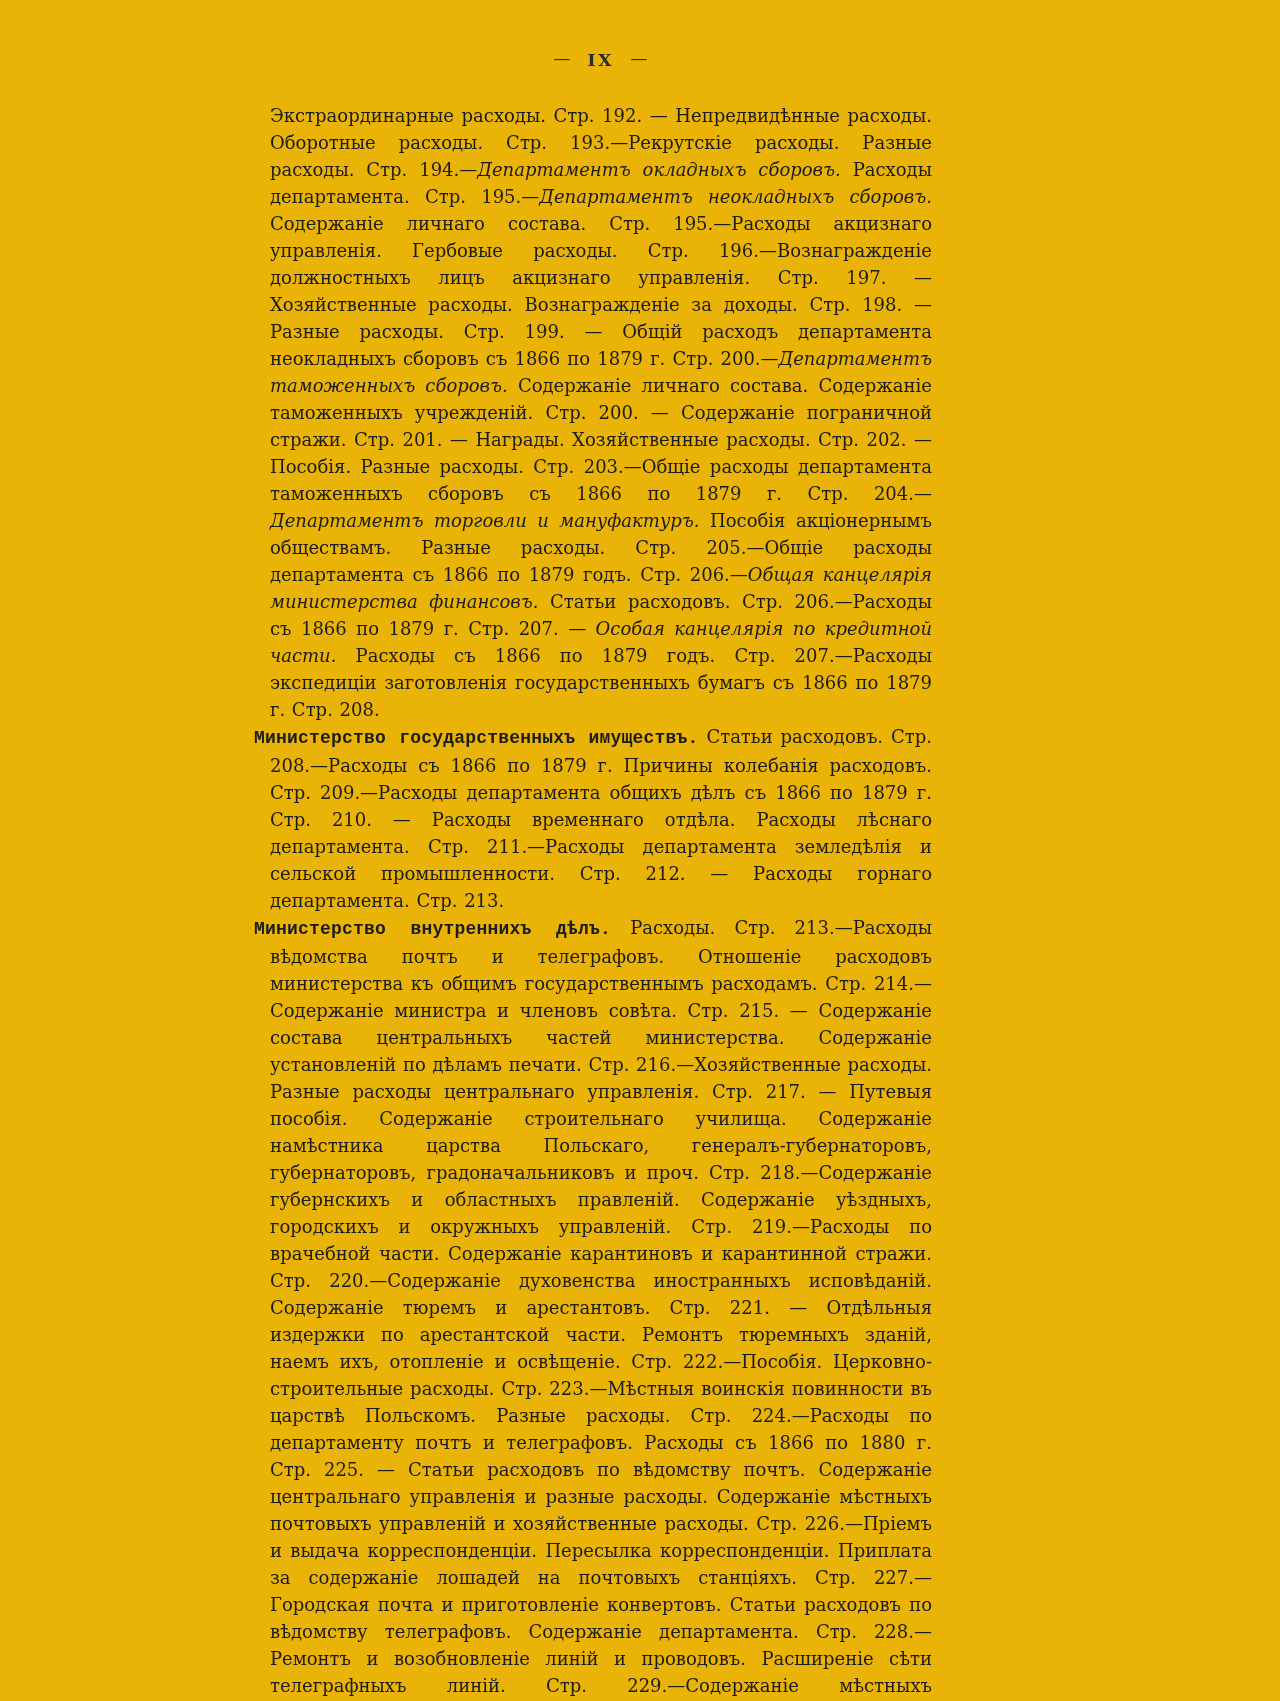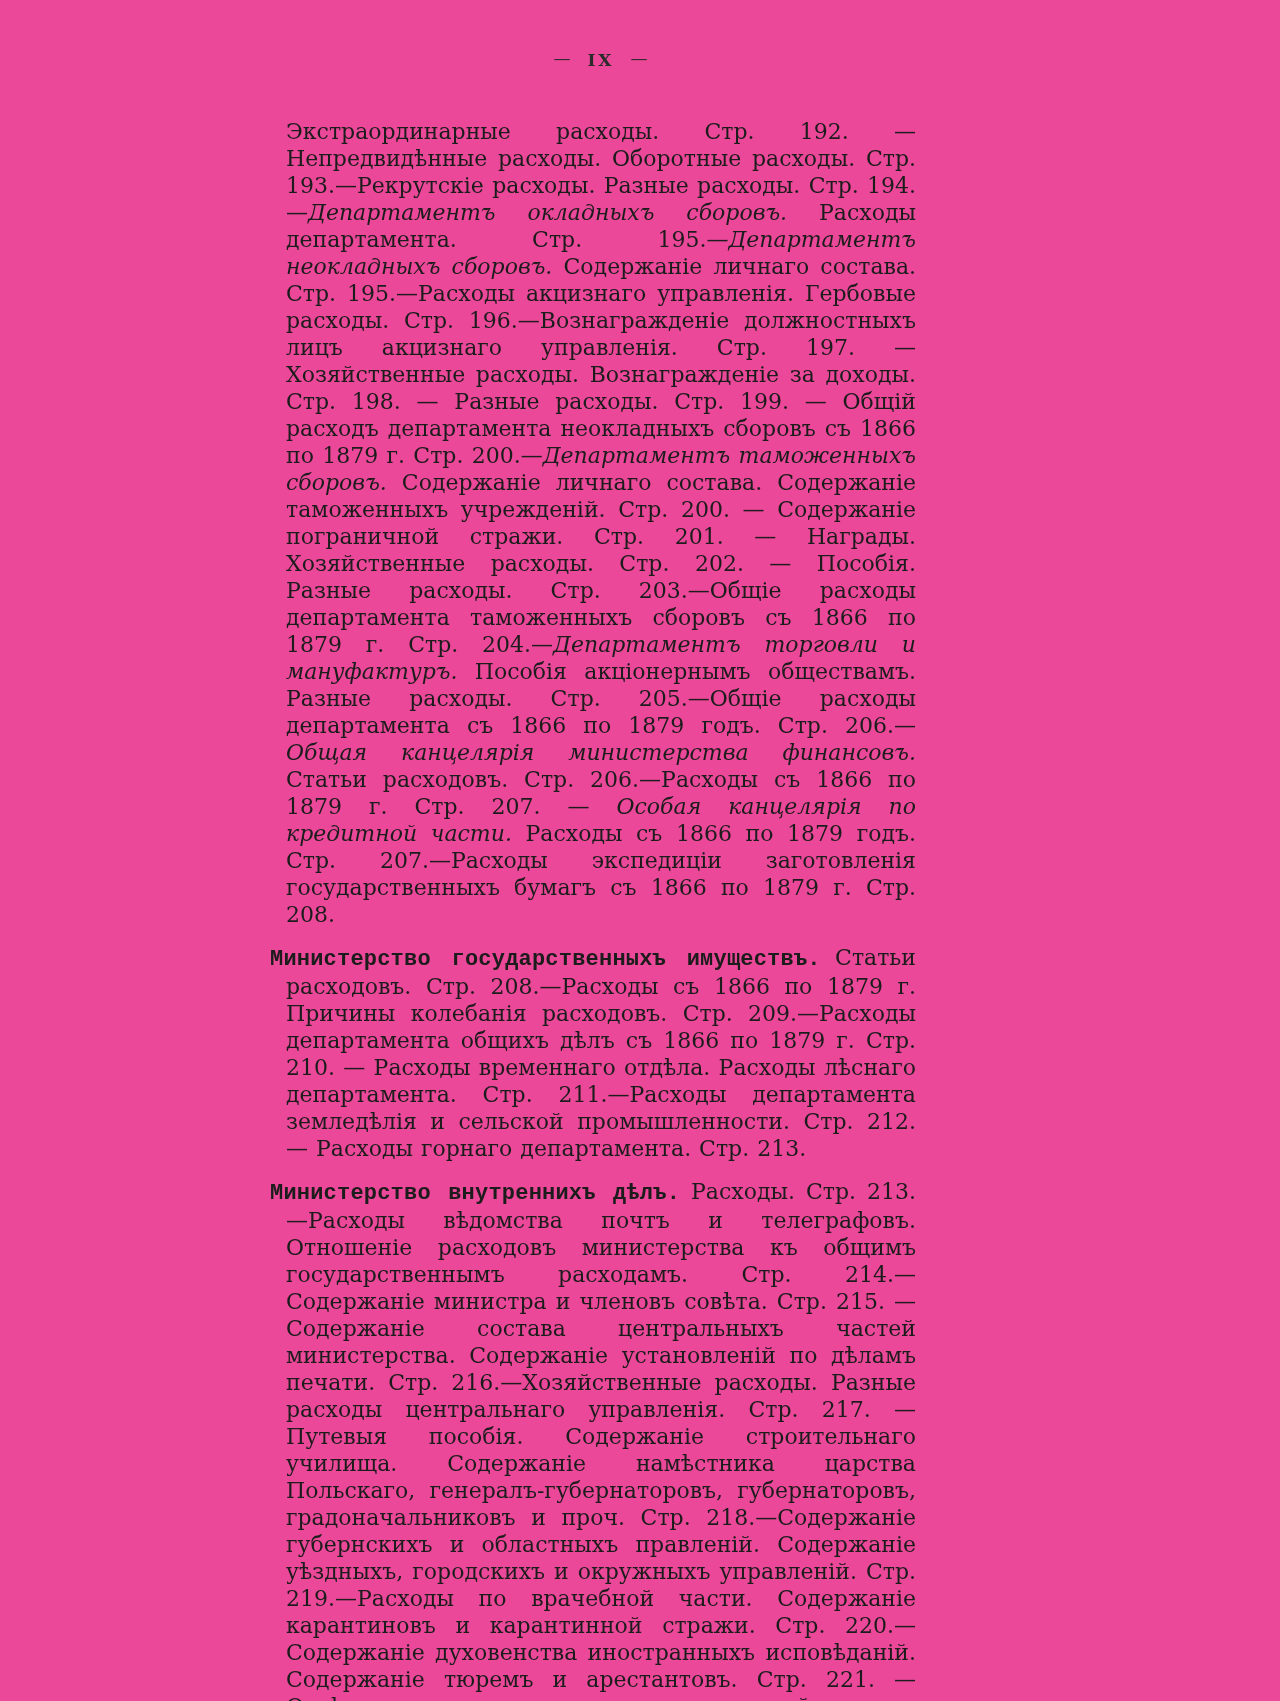--- a/index.html
+++ b/index.html
@@ -11,21 +11,21 @@
     width: 1280px;
     height: 1701px;
     font-family: "DejaVu Serif", "Liberation Serif", serif;
     color: #1e1e1e;
     overflow: hidden;
   }
   .page {
     position: relative;
     width: 1280px;
     height: 1701px;
-    background: #ec4899;
+    background: #eab308;
   }
   .page-header {
     position: absolute;
     top: 50px;
     left: 270px;
     width: 662px;
     text-align: center;
     font-size: 17px;
     color: #2b2b2b;
     letter-spacing: 1px;
@@ -39,24 +39,24 @@
     letter-spacing: 3px;
     font-weight: bold;
   }
   .text-block {
     position: absolute;
     top: 102px;
     left: 270px;
     width: 662px;
   }
   p.toc-paragraph {
-    margin: 16px;
+    margin: 0;
     padding: 0;
     text-align: justify;
-    font-size: 22px;
+    font-size: 18px;
     line-height: 27px;
     color: #1c1c1c;
     word-spacing: 1px;
   }
   p.toc-paragraph.entry {
     text-indent: -16px;
   }
   .seg.italic {
     font-style: italic;
   }

